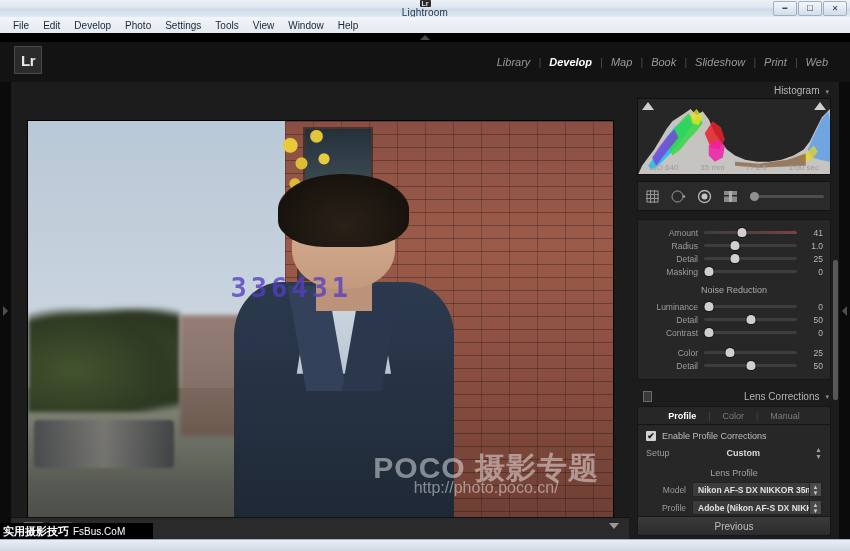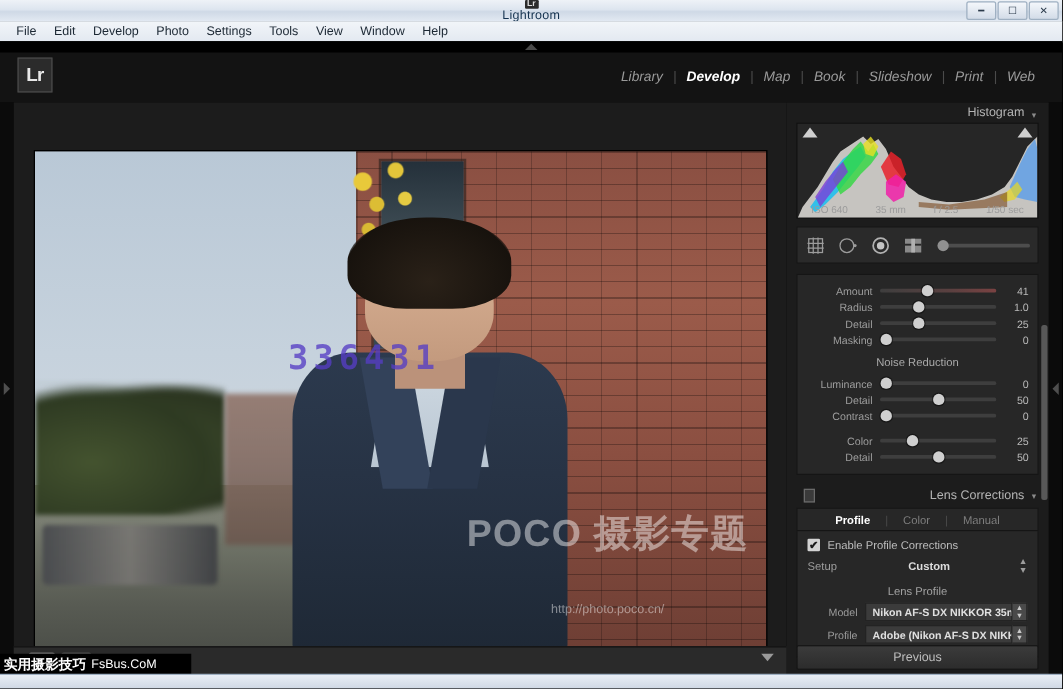--- a/index.html
+++ b/index.html
@@ -200,21 +200,21 @@
     font-size: 27px; font-weight: bold; letter-spacing: 4px;
     color: rgba(86,62,196,.78);
     font-family: "DejaVu Sans Mono", monospace;
     white-space: nowrap;
   }
   .wm-poco {
     position: absolute; right: 14px; bottom: 30px; text-align: center;
     color: rgba(255,255,255,.45);
   }
   .wm-poco .p1 { font-size: 30px; font-weight: bold; line-height: 24px; letter-spacing: 1px; }
-  .wm-poco .p2 { font-size: 10px; line-height: 15px; margin-top: 40px; }
+  .wm-poco .p2 { font-size: 16px; line-height: 15px; }
 
   
   .center-toolbar {
     position: absolute; left: 0; bottom: 0; width: 618px; height: 22px;
     background: #2a2a2a; border-top: 1px solid #111;
     display: flex; align-items: center; padding-left: 12px;
   }
   .tb-btn {
     width: 21px; height: 14px; background: #6f6f6f; border-radius: 2px;
     margin-right: 5px; display: flex; align-items: center; justify-content: center;

